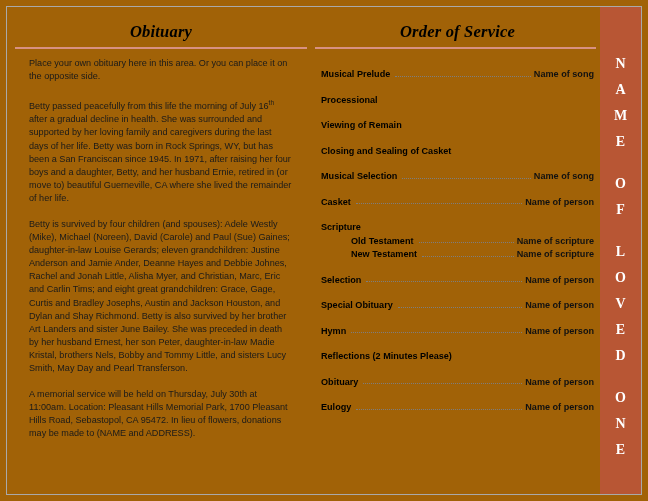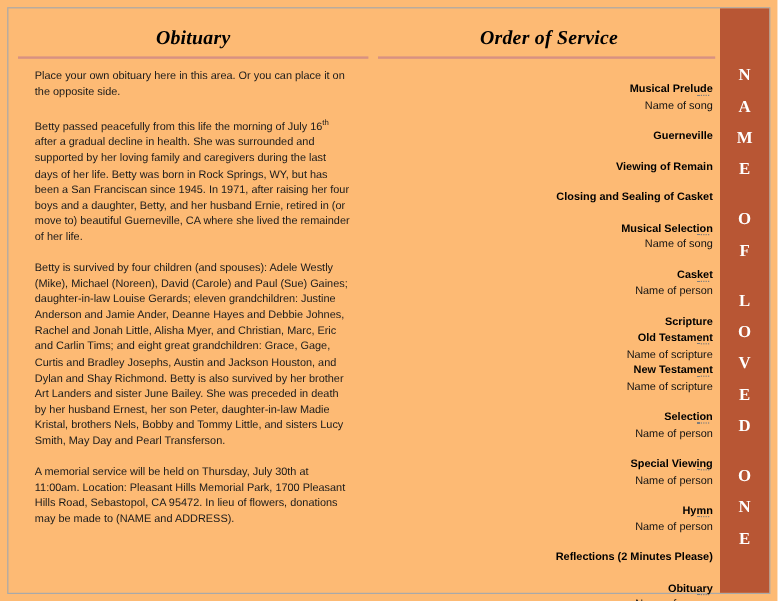--- a/index.html
+++ b/index.html
@@ -12,21 +12,21 @@
     height: 501px;
     font-family: "Liberation Sans", sans-serif;
     overflow: hidden;
   }
 
   .page {
     position: relative;
     width: 648px;
     height: 501px;
     box-sizing: border-box;
-    background: #fdba74;
+    background: #a16207;
   }
 
   
   .page-frame {
     position: absolute;
     left: 6px;
     top: 6px;
     width: 636px;
     height: 489px;
     box-sizing: border-box;
@@ -99,21 +99,20 @@
   .svc-body {
     padding-top: 20px;
     font-size: 9.1px;
     color: #111111;
   }
   .svc-row {
     display: flex;
     align-items: flex-end;
     margin-bottom: 15.5px;
     white-space: nowrap;
-    flex-direction: column;
   }
   .svc-row.tight { margin-bottom: 3.5px; }
 
   .svc-label {
     font-weight: bold;
     font-size: 9.1px;
     color: #000000;
     flex: 0 0 auto;
   }
   .svc-label .note {
@@ -130,20 +129,21 @@
     flex: 1 1 auto;
     border-bottom: 1.2px dotted #7d7d7d;
     margin: 0 3px 2.5px 5px;
     min-width: 10px;
     height: 0;
   }
   .svc-value {
     flex: 0 0 auto;
     font-size: 9.1px;
     color: #111111;
+    font-weight: bold;
   }
   .svc-row.noleader .svc-label { flex: 1 1 auto; }
 
   
   .name-bar {
     position: absolute;
     right: 7px;
     top: 7px;
     width: 41px;
     height: 487px;
@@ -192,21 +192,21 @@
     <div class="col col-service">
       <div class="col-title">Order of Service</div>
       <div class="title-rule"></div>
       <div class="svc-body">
           <div class="svc-row">
             <span class="svc-label">Musical Prelude</span>
             <span class="leader"></span>
             <span class="svc-value">Name of song</span>
           </div>
           <div class="svc-row noleader">
-            <span class="svc-label">Guerneville</span>
+            <span class="svc-label">Processional</span>
           </div>
           <div class="svc-row noleader">
             <span class="svc-label">Viewing of Remain</span>
           </div>
           <div class="svc-row noleader">
             <span class="svc-label">Closing and Sealing of Casket</span>
           </div>
           <div class="svc-row">
             <span class="svc-label">Musical Selection</span>
             <span class="leader"></span>
@@ -229,21 +229,21 @@
             <span class="svc-sub-label">New Testament</span>
             <span class="leader"></span>
             <span class="svc-value">Name of scripture</span>
           </div>
           <div class="svc-row">
             <span class="svc-label">Selection</span>
             <span class="leader"></span>
             <span class="svc-value">Name of person</span>
           </div>
           <div class="svc-row">
-            <span class="svc-label">Special Viewing</span>
+            <span class="svc-label">Special Obituary</span>
             <span class="leader"></span>
             <span class="svc-value">Name of person</span>
           </div>
           <div class="svc-row">
             <span class="svc-label">Hymn</span>
             <span class="leader"></span>
             <span class="svc-value">Name of person</span>
           </div>
           <div class="svc-row noleader">
             <span class="svc-label">Reflections<span class="note"> (2 Minutes Please)</span></span>

